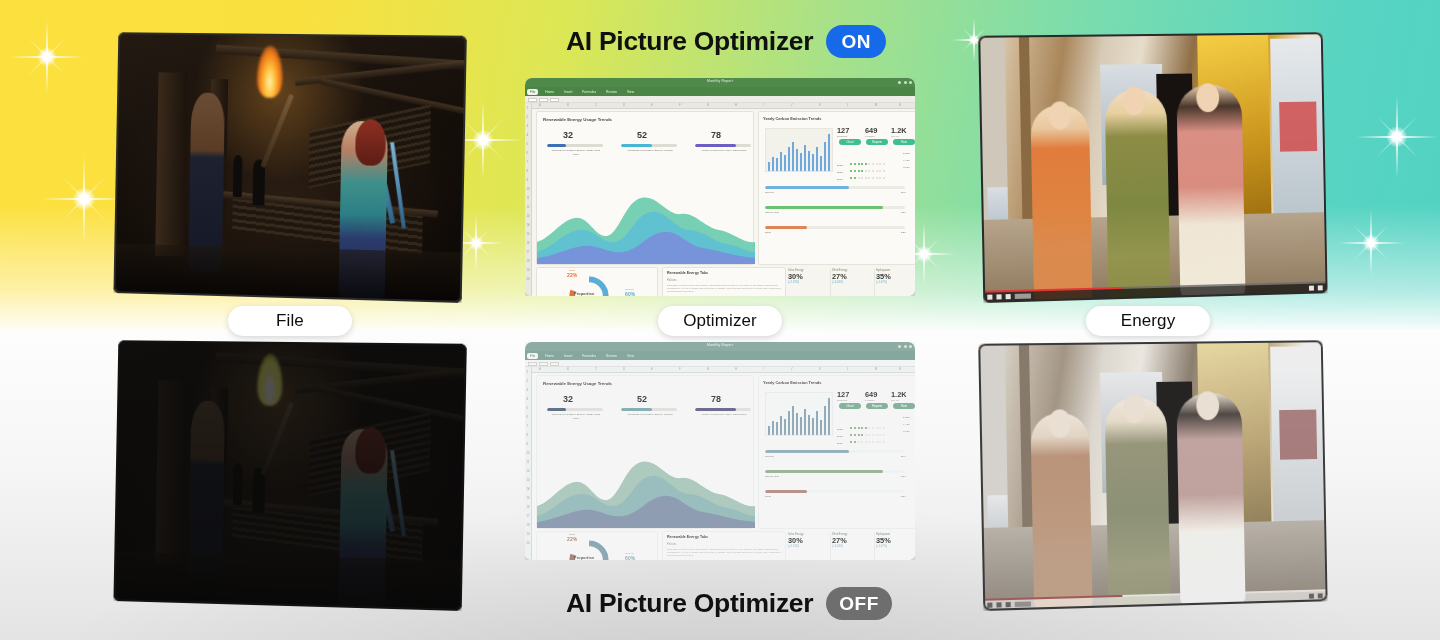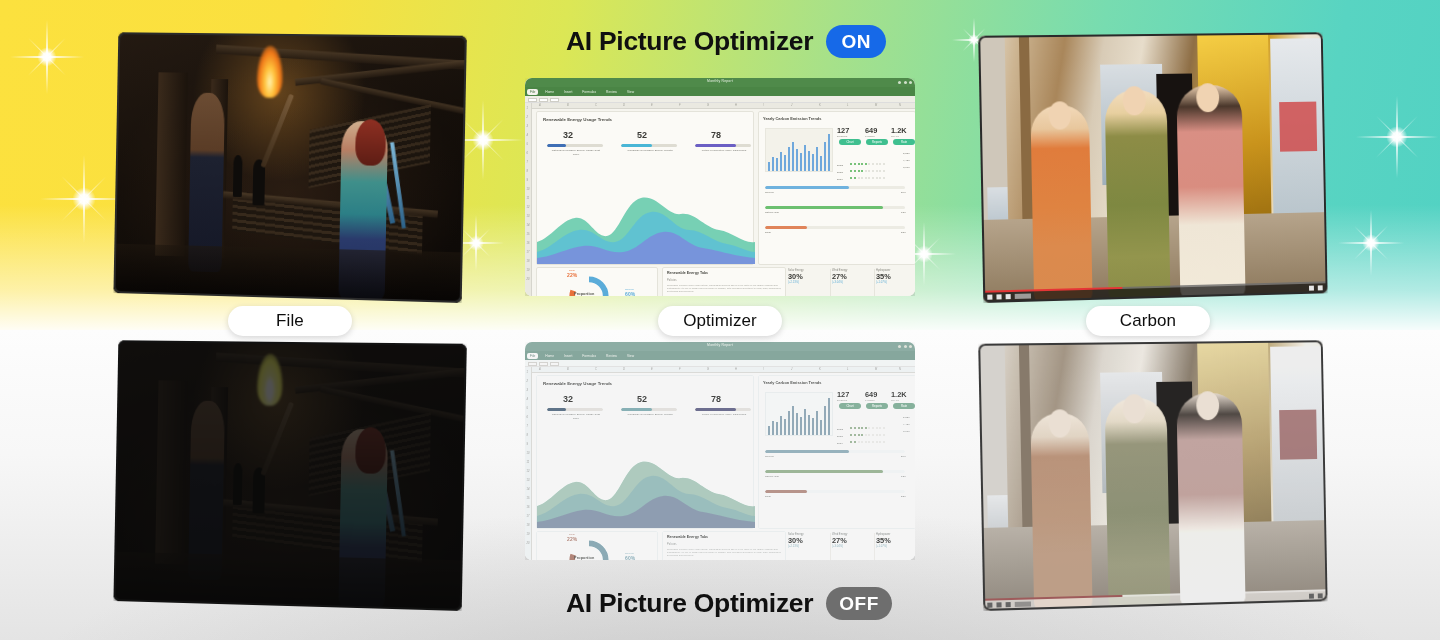--- a/index.html
+++ b/index.html
@@ -518,21 +518,21 @@
         <span class="v-ico" style="right:14px;"></span>
         <span class="v-ico" style="right:5px;"></span>
       </div>
     </div>
     <div class="bezel"></div>
   </div>
 </div>
 
 <div class="catpill" style="left:228px;top:306px;width:124px;">File</div>
 <div class="catpill" style="left:658px;top:306px;width:124px;">Optimizer</div>
-<div class="catpill" style="left:1086px;top:306px;width:124px;">Carbon</div>
+<div class="catpill" style="left:1086px;top:306px;width:124px;">Energy</div>
 
 <div class="panel tilt-right" style="left:113px;top:342px;width:350px;height:264px;">
   <div class="screen dim">
     <div class="game">
       <div class="g-bg"></div>
       <div class="girder" style="left:100px;top:18px;width:250px;height:9px;transform:rotate(3deg);"></div>
       <div class="girder" style="left:180px;top:34px;width:175px;height:7px;transform:rotate(-7deg);"></div>
       <div class="girder" style="left:205px;top:58px;width:150px;height:6px;transform:rotate(11deg);"></div>
       <div class="pillar" style="left:42px;top:40px;width:30px;height:185px;"></div>
       <div class="pillar" style="left:96px;top:46px;width:17px;height:180px;"></div>

